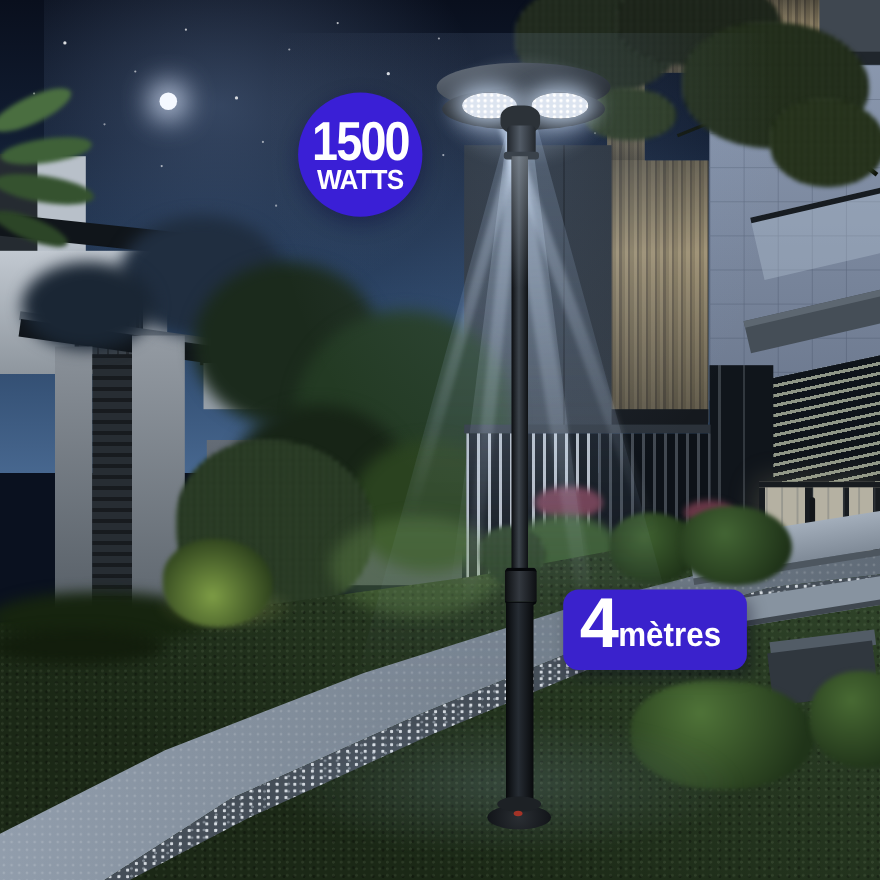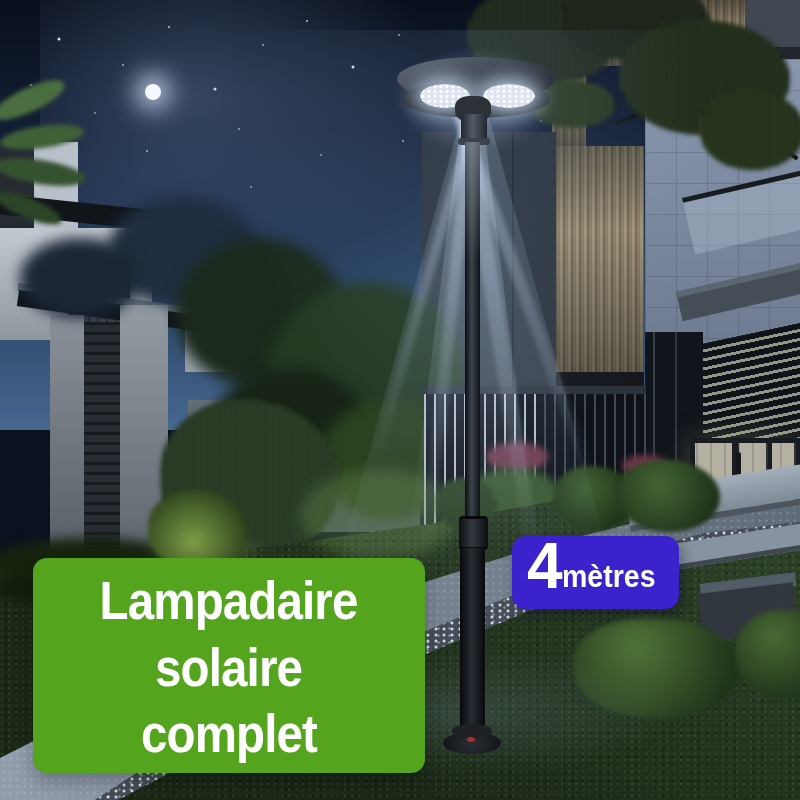--- a/index.html
+++ b/index.html
@@ -146,25 +146,24 @@
   <div style="left:461px;top:114px;width:26px;height:28px;border-radius:4px;background:linear-gradient(90deg,#21262c,#525b66 45%,#23282e);"></div>
   <div style="left:458px;top:138px;width:32px;height:7px;border-radius:3px;background:#3a424b;"></div>
   <div style="left:465px;top:142px;width:15px;height:382px;background-image:linear-gradient(180deg, rgba(170,182,195,.5), rgba(170,182,195,0) 120px),linear-gradient(90deg,#0b0d10,#3c434b 45%,#0e1114);"></div>
   <div style="left:459px;top:516px;width:29px;height:34px;border-radius:4px;background:linear-gradient(90deg,#0c0e10,#33383f 45%,#0d0f12);border-top:3px solid #05070a;border-bottom:3px solid #05070a;"></div>
   <div style="left:460px;top:548px;width:25px;height:196px;background:linear-gradient(90deg,#07090b,#262c33 45%,#080a0c);"></div>
   <div style="left:443px;top:732px;width:58px;height:22px;border-radius:50%;background:radial-gradient(circle,#2a2e33,#101317);"></div>
   <div style="left:452px;top:724px;width:40px;height:14px;border-radius:50%;background:#1d2125;"></div>
   <div style="left:467px;top:737px;width:8px;height:5px;border-radius:50%;background:#a33327;"></div>
 
 
+  <div style="left: 271px; top: 84px; width: 113px; height: 113px; border-radius: 50%; box-shadow: rgba(10, 10, 60, 0.45) 0px 6px 18px; display: flex; flex-direction: column; align-items: center; justify-content: center; background: rgb(58, 31, 214);">
+    <span class="badge-text cond" style="position:static;font-size:50px;line-height:46px;letter-spacing:-2px;transform:scaleX(.85);">1500</span>
+    <span class="badge-text cond" style="position:static;font-size:25px;line-height:26px;letter-spacing:-.5px;transform:scaleX(.95);">WATTS</span>
+  </div>
 
   <div style="left: 512px; top: 536px; width: 167px; height: 73px; border-radius: 14px; box-shadow: rgba(0, 0, 25, 0.35) 4px 7px 14px; background: rgb(58, 34, 204);">
     <span class="badge-text" style="left:15px;top:-2px;font-size:64px;line-height:64px;">4</span>
     <span class="badge-text cond" style="left:50px;top:25px;font-size:31px;line-height:31px;transform:scaleX(.92);transform-origin:left bottom;">mètres</span>
   </div>
 
-  <div style="left: 33px; top: 558px; width: 392px; height: 215px; border-radius: 14px; box-shadow: rgba(0, 0, 0, 0.25) 0px 8px 18px; display: flex; flex-direction: column; align-items: center; justify-content: center; background: rgb(85, 164, 30);">
-    <span class="badge-text cond" style="position:static;font-size:54px;line-height:68px;letter-spacing:-1px;">Lampadaire</span>
-    <span class="badge-text cond" style="position:static;font-size:54px;line-height:66px;letter-spacing:-1px;">solaire</span>
-    <span class="badge-text cond" style="position:static;font-size:54px;line-height:66px;letter-spacing:-1px;">complet</span>
-  </div>
 
 </div>
 
 </body></html>

